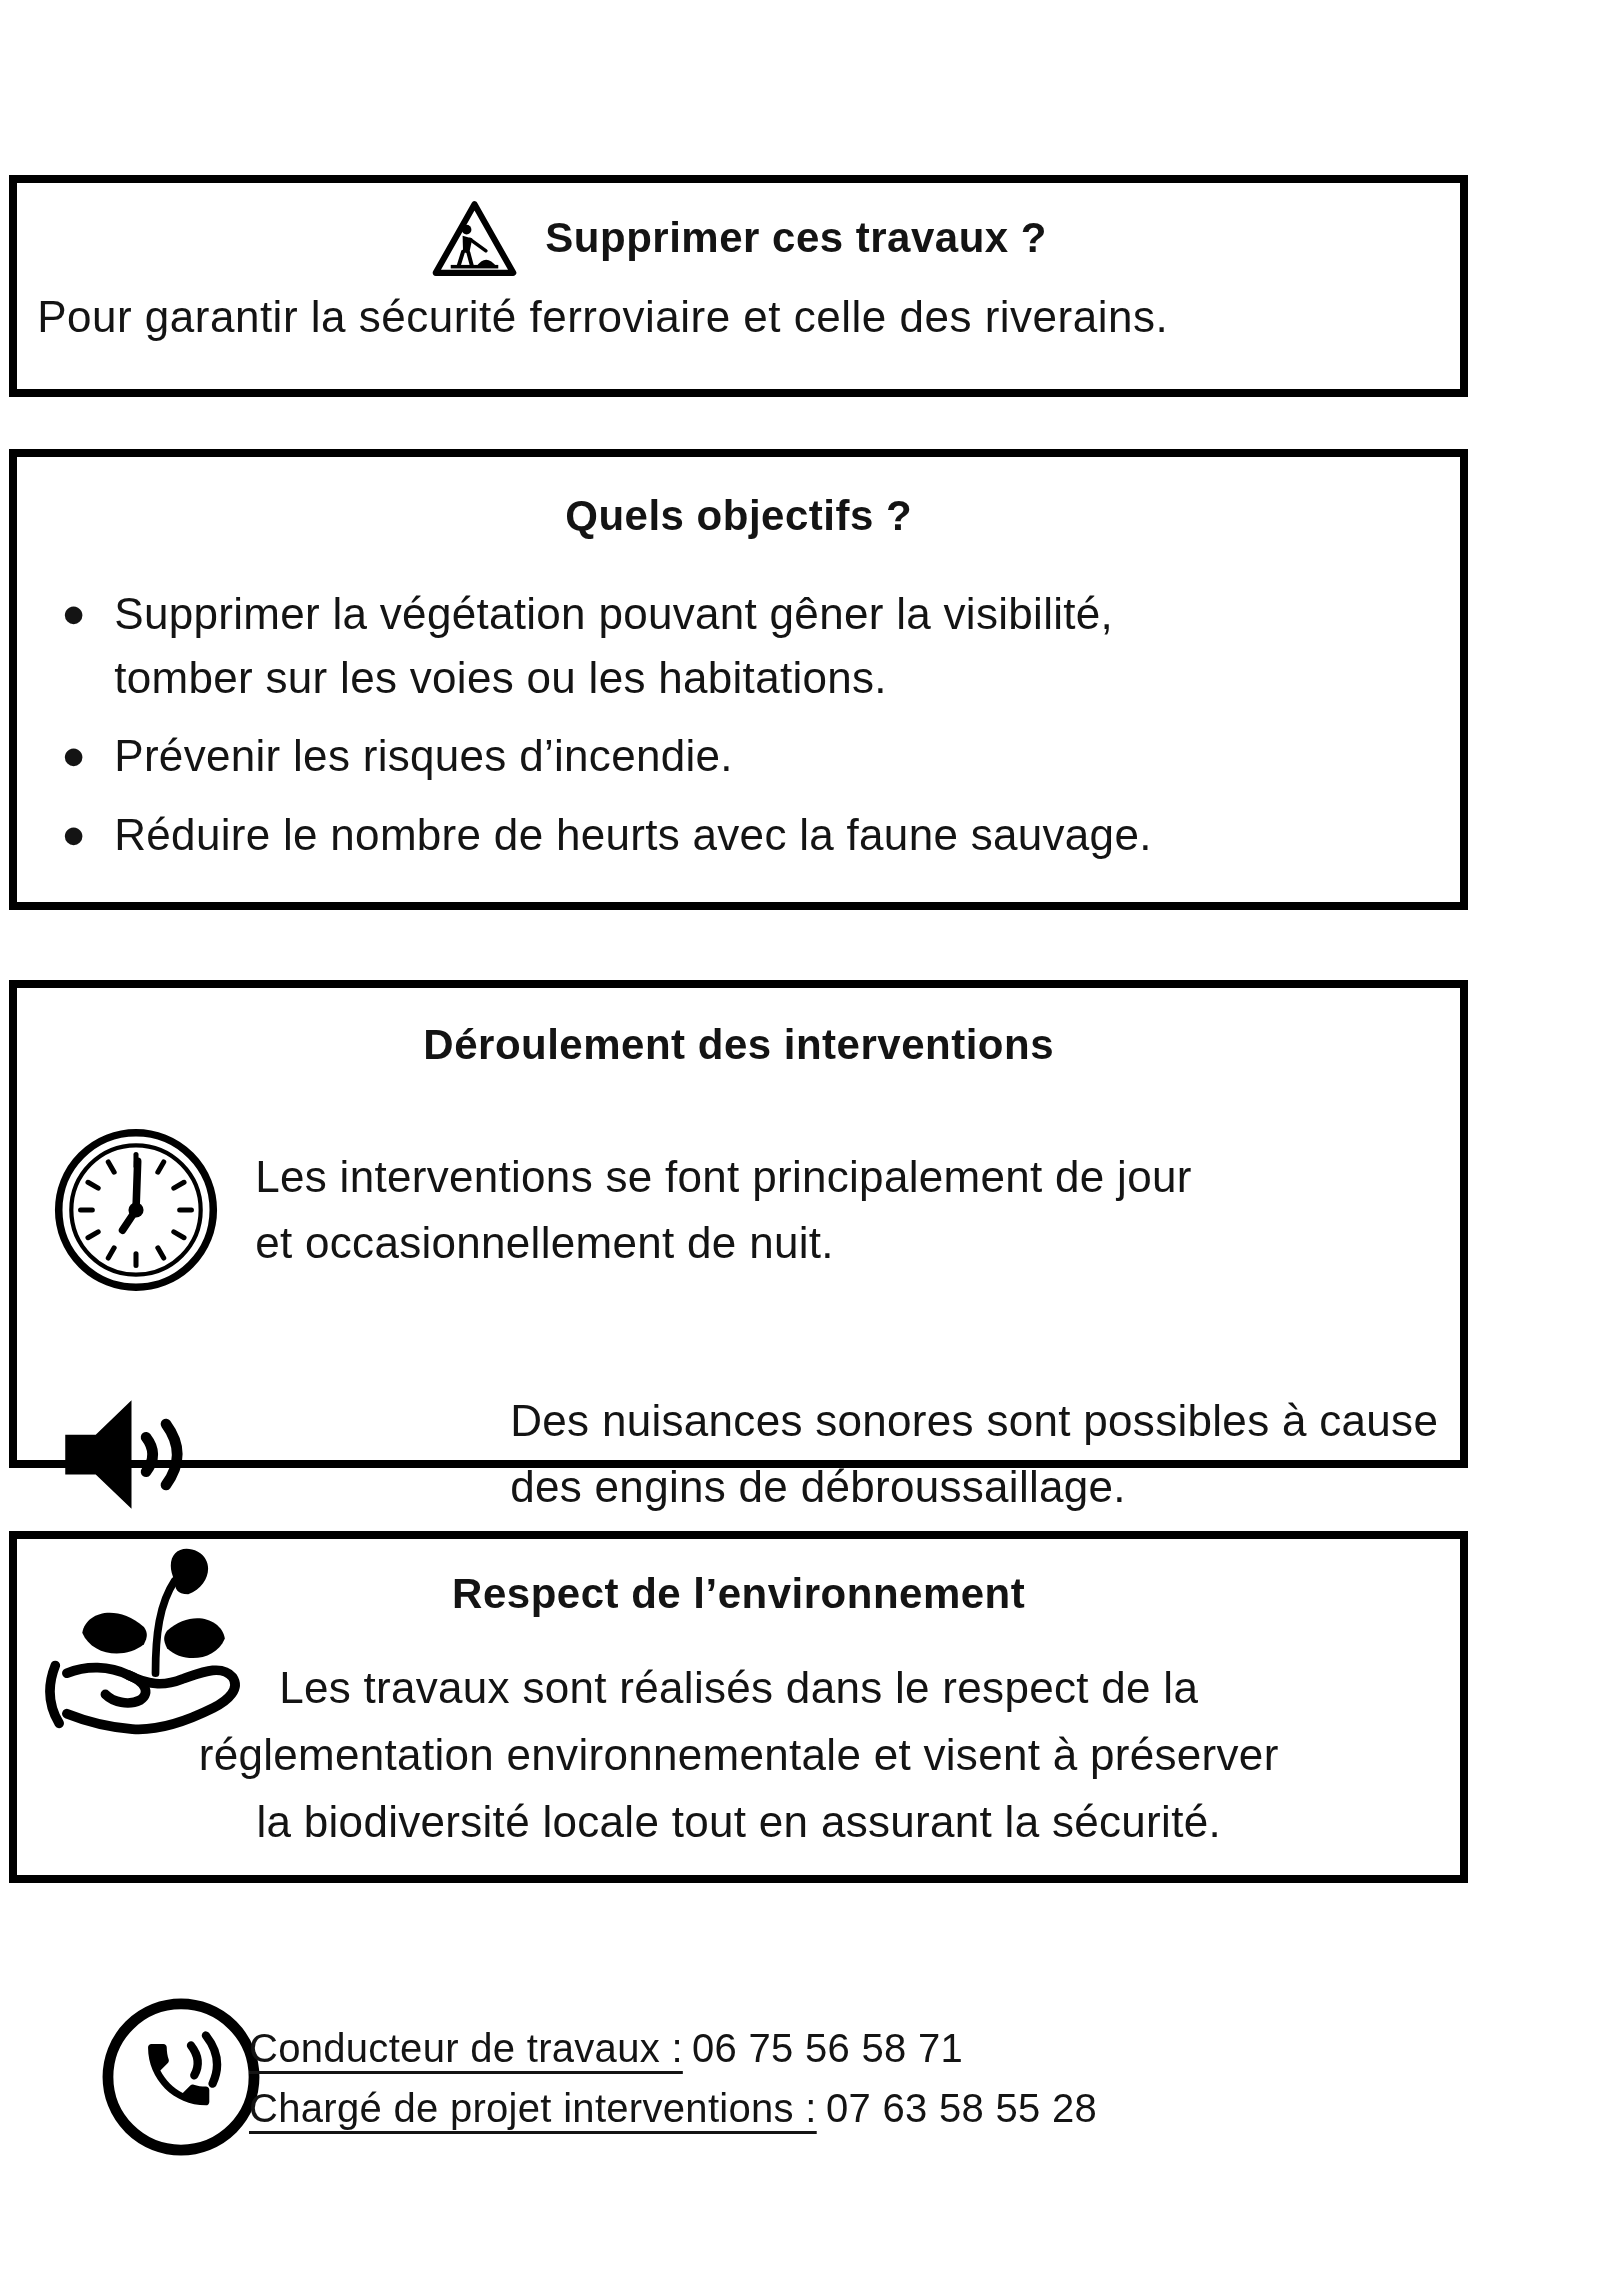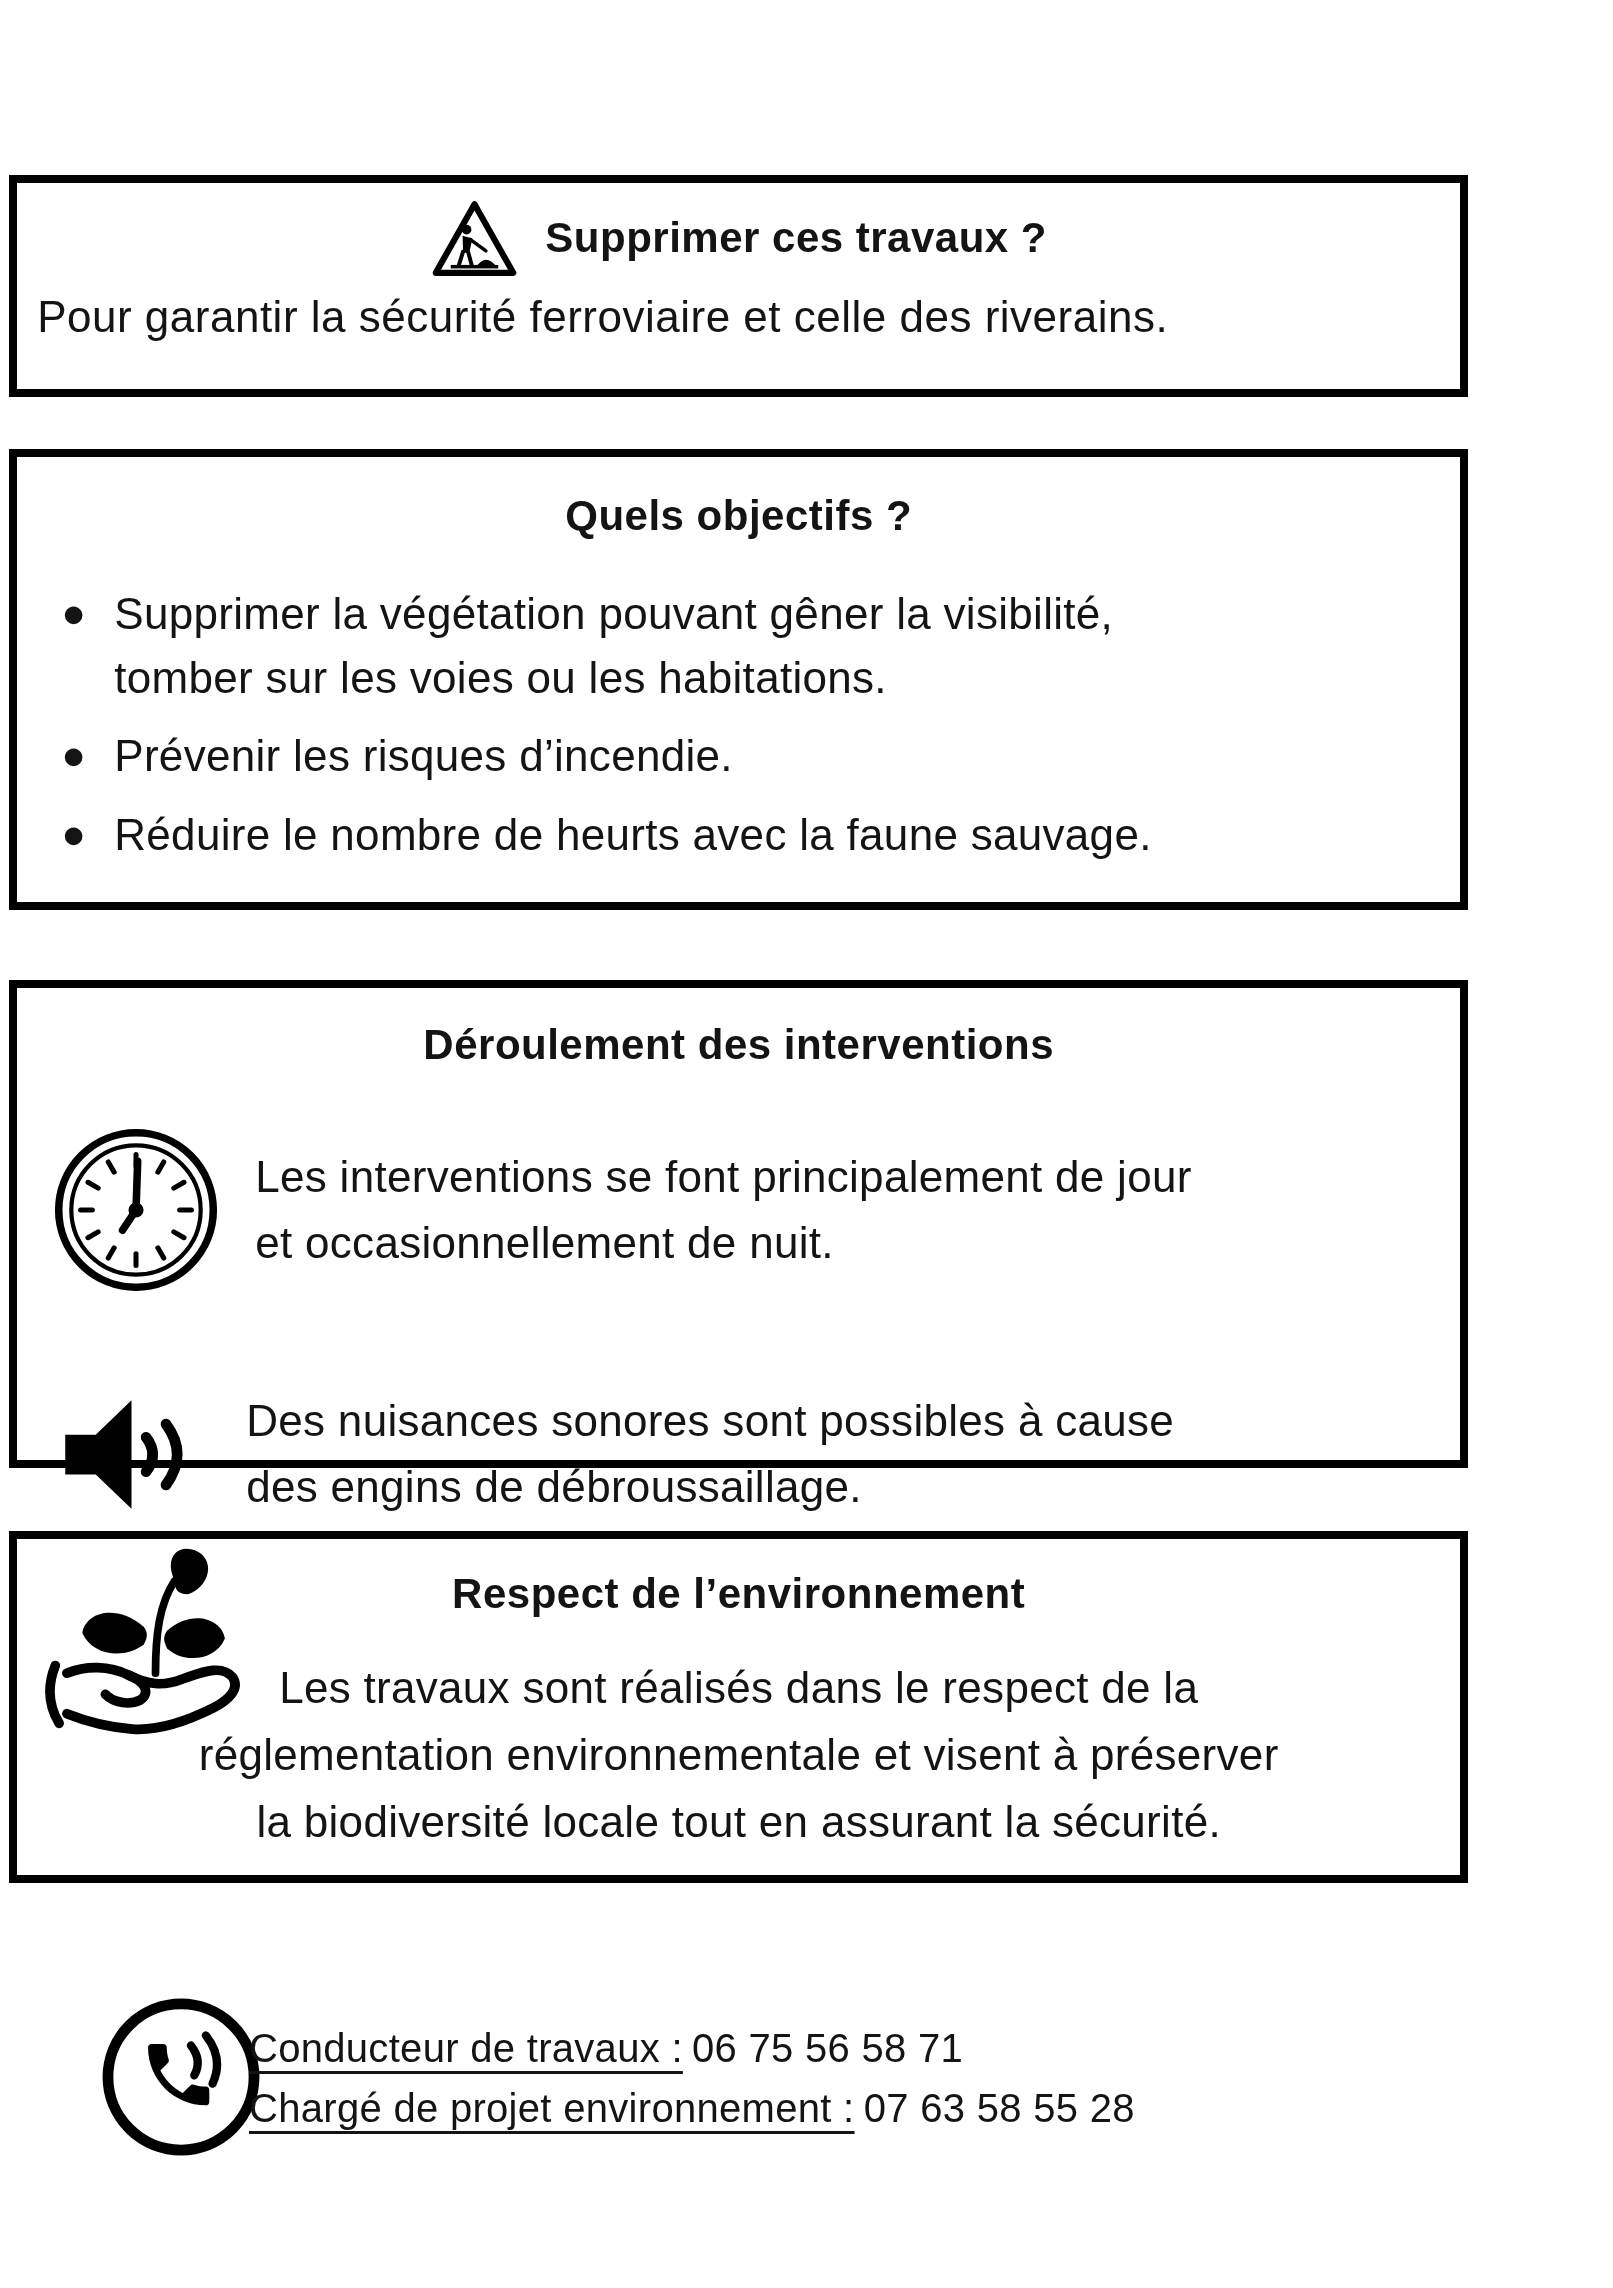--- a/index.html
+++ b/index.html
@@ -62,21 +62,21 @@
   }
   .objective-text{white-space:pre-line;}
   
   .box-process{top:980px;height:488px;}
   .box-process .box-title{margin-top:33px;}
   .process-row{
     display:flex;align-items:center;
     gap:35px;
     margin:31px 22px 0 35px;
   }
-  .process-row.second{margin-top:24px;}
+  .process-row.second{margin-top:24px;justify-content:space-between;}
   .process-text{
     font-size:44px;
     line-height:1.5;
     letter-spacing:0.3px;
     white-space:pre-line;
   }
   .icon{display:inline-flex;flex:0 0 auto;}
   
   .box-environment{top:1531px;height:352px;}
   .box-environment .box-title{margin-top:31px;}
@@ -227,18 +227,18 @@
       <path d="M56 31 q7 9 2 18" stroke="#000" stroke-width="5" fill="none" stroke-linecap="round"></path>
       <path d="M65 25 q11 14 4 29" stroke="#000" stroke-width="5" fill="none" stroke-linecap="round"></path>
     </svg>
   </span>
 
   <div class="contact-block">
     <div class="contact-line">
       <span class="contact-label">Conducteur de travaux :</span><span class="contact-value">06 75 56 58 71</span>
     </div>
     <div class="contact-line">
-      <span class="contact-label">Chargé de projet environnement :</span><span class="contact-value">07 63 58 55 28</span>
+      <span class="contact-label">Chargé de projet interventions :</span><span class="contact-value">07 63 58 55 28</span>
     </div>
   </div>
 
 </div>
 
 
 </body></html>

